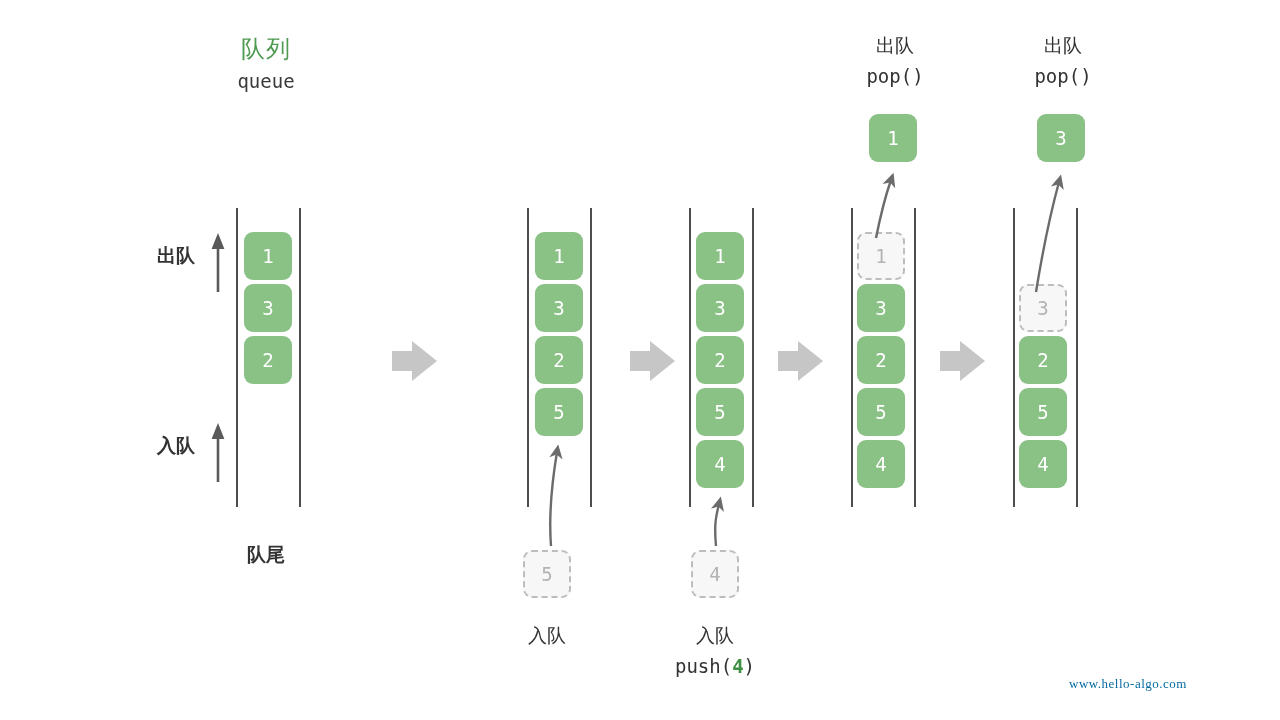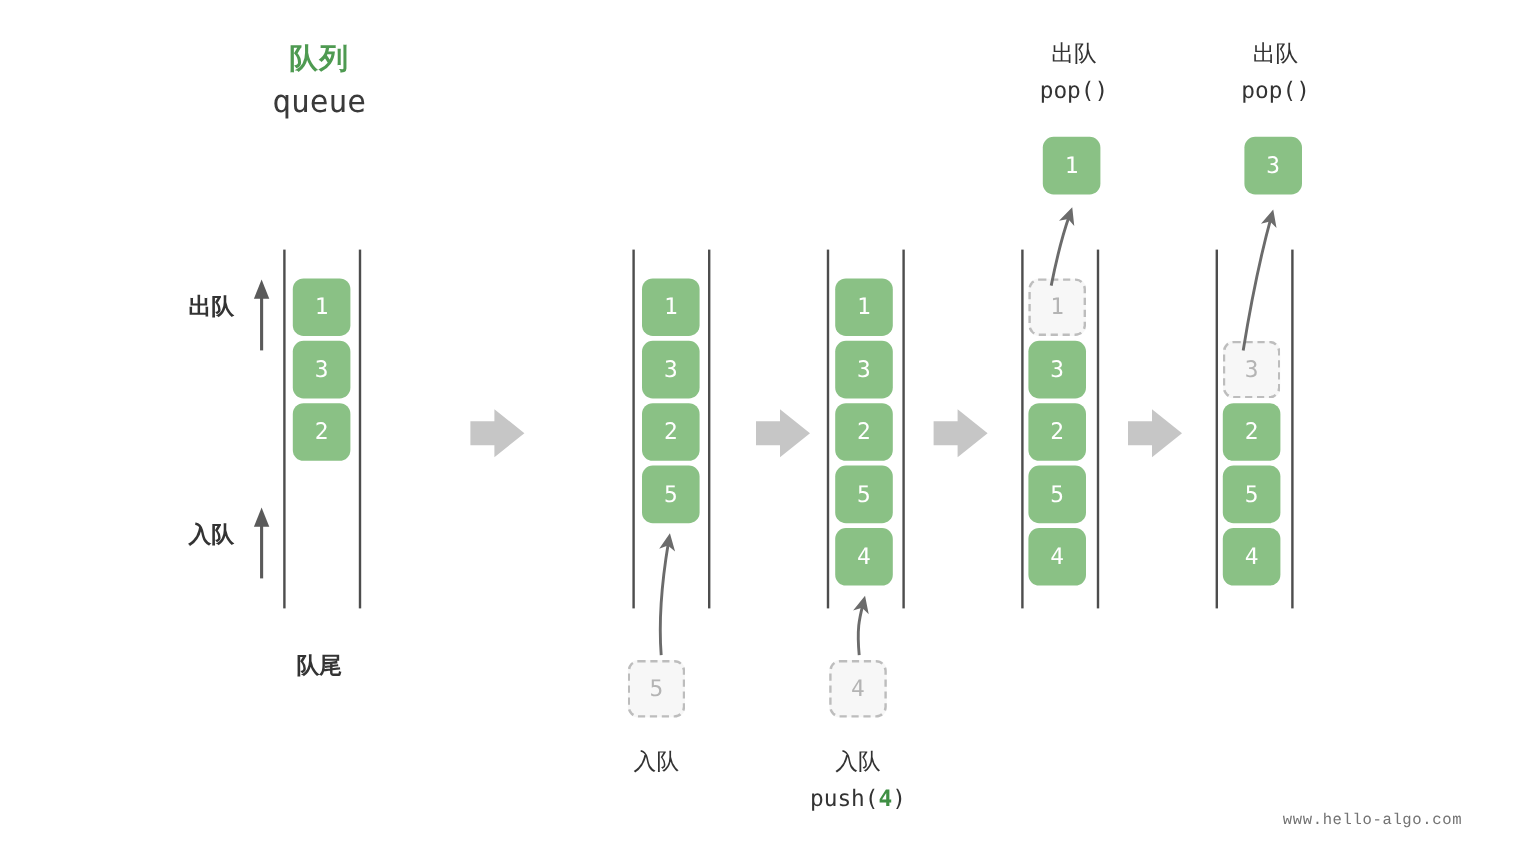--- a/index.html
+++ b/index.html
@@ -19,27 +19,27 @@
     position: absolute;
     left: 0; top: 0;
     width: 1280px;
     height: 720px;
   }
   .abs { position: absolute; }
 
   
   .title-cn {
     font-size: 24px;
-    font-weight: bold;
+    font-weight: normal;
     color: #4e9a51;
     text-align: center;
     letter-spacing: 1px;
   }
   .title-en {
-    font-size: 26px;
+    font-size: 19px;
     font-weight: normal;
     color: #3a3a3a;
     text-align: center;
     font-family: "DejaVu Sans Mono", "Liberation Mono", monospace;
   }
   .label-cn {
     font-size: 19px;
     font-weight: bold;
     color: #333333;
     text-align: center;
@@ -68,22 +68,22 @@
     font-size: 19px;
     color: #333333;
     font-family: "DejaVu Sans Mono", "Liberation Mono", monospace;
     line-height: 32px;
     letter-spacing: 0px;
   }
   .cap-arg { color: #3f8f44; font-weight: bold; }
 
   .watermark {
     font-size: 13px;
-    color: #737373;
-    font-family: Liberation Mono, monospace;
+    color: #0369a1;
+    font-family: Liberation Serif, serif;
     letter-spacing: 0.5px;
     white-space: nowrap;
   }
 
   
   .cell {
     position: absolute;
     width: 48px;
     height: 48px;
     border-radius: 9px;

